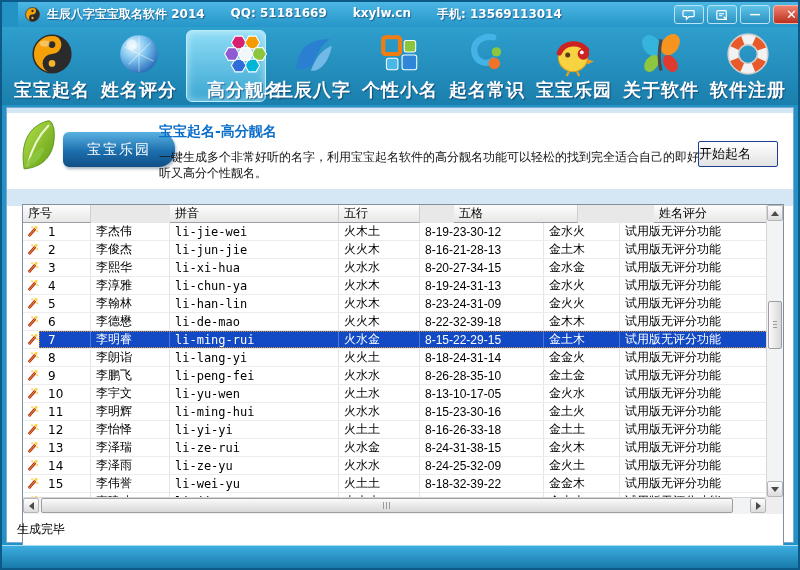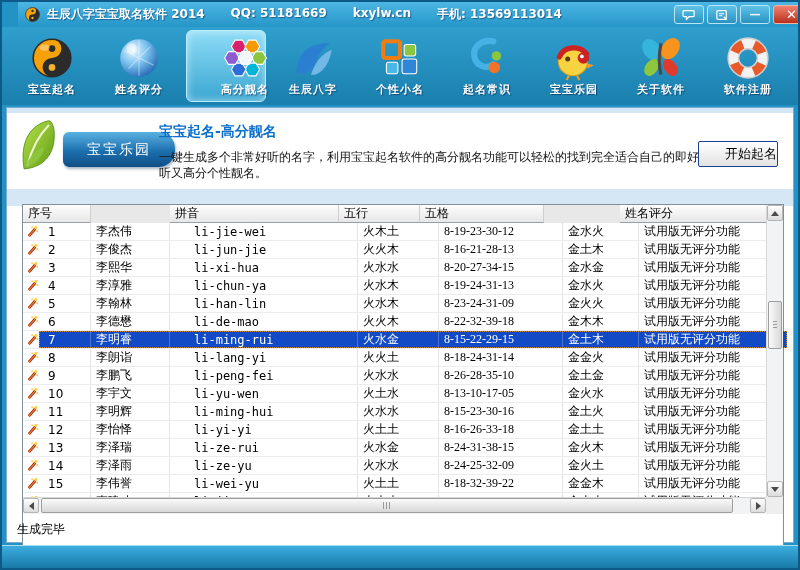--- a/index.html
+++ b/index.html
@@ -29,69 +29,69 @@
   .toolbar { position:absolute; left:0; top:25px; width:796px; height:78px;
              background:linear-gradient(#2f9fce,#1a7fad);
              display:flex; justify-content:space-between; align-items:center; padding:2px 10px; }
   .tool-btn { width:80px; height:72px; display:flex; flex-direction:column;
               align-items:center; justify-content:center; gap:1px;
               border:1px solid transparent; border-radius:6px; cursor:default; }
   .tool-btn.active { background:linear-gradient(#8edcf6,#3aa6d2);
                      border:1px solid #b9edfc; box-shadow:inset 0 0 8px rgba(255,255,255,.55);padding-left:38px; }
   .tool-icon { width:46px; height:46px; display:block; }
   .tool-icon svg { width:46px; height:46px; display:block; }
-  .tool-label { color:#fff; font-size:11px; font-weight:bold; letter-spacing:1px;
+  .tool-label { color:#fff; font-size:18px; font-weight:bold; letter-spacing:1px;
                 text-shadow:1px 1px 1px rgba(0,20,60,.5); white-space:nowrap; }
 
   
   .panel { position:absolute; left:4px; top:105px; width:788px; height:436px;
            background:#fff; border:1px solid #7ea9d2; }
   .strip-top { height:5px; background:#d5e6f5; }
   .header-box { position:relative; height:76px; background:#fff; }
   .logo { position:absolute; left:8px; top:2px; width:160px; height:70px; }
   .logo-ribbon { position:absolute; left:48px; top:17px; width:112px; height:35px;
                  border-radius:6px 16px 16px 6px;
                  background:linear-gradient(#5ab2e2 0%,#1c6fae 55%,#114e85 100%);
                  color:#fff; font-size:14px; letter-spacing:2px; text-align:center;
                  line-height:35px; box-shadow:1px 2px 3px rgba(0,40,80,.35); }
   .logo-leaf { position:absolute; left:0; top:0; width:58px; height:68px; z-index:2; }
   .page-title { position:absolute; left:152px; top:10px; color:#0a6ecb;
                 font-size:14px; font-weight:bold; }
   .page-desc { position:absolute; left:152px; top:36px; width:548px; color:#111;
                font-size:12px; line-height:16px; }
   .start-btn { position:absolute; right:15px; top:28px; width:80px; height:26px;
                background:linear-gradient(#ffffff,#e2e2e2); border:1px solid #1c3f94;
-               border-radius:2px; font-size:13px; color:#000; text-align:right;
+               border-radius:2px; font-size:13px; color:#000; text-align:left;
                line-height:24px; cursor:default; }
   .strip-mid { height:17px; background:#d5e6f5; }
 
   
   .table { position:absolute; left:15px; top:96px; width:762px; height:378px;
            border:1px solid #828f9c; background:#fff;
            display:grid; grid-template-columns:743px 17px; grid-template-rows:18px 274px 17px; }
   .thead { grid-column:1; grid-row:1; display:flex; background:#e8e8e8; }
   .hcell { height:18px; background:linear-gradient(#fdfdfd,#e7e7e7);
            border-right:1px solid #cfcfcf; border-bottom:1px solid #9aa0a6;
            font-size:12px; color:#000; padding-left:5px; display:flex; align-items:center;
            white-space:nowrap; overflow:hidden; }
   .tbody { grid-column:1; grid-row:2; display:flex; flex-direction:column; }
   .trow { flex:1; display:flex; border-bottom:1px solid #ececec; background:#fff; }
   .cell { display:flex; align-items:center; padding-left:5px; border-right:1px solid #e4e4e4;
           white-space:nowrap; overflow:hidden; height:100%; font-size:12px; color:#000; }
   .icon-cell { width:16px; padding-left:3px; border-right:none; flex:0 0 16px; }
   .row-main { display:flex; flex:1; height:100%; }
   .c-num { width:52px; padding-left:9px; }
   .c-name { width:79px; }
-  .c-pinyin { width:169px; font-family:"DejaVu Sans Mono","Liberation Mono",monospace;margin-left:19px; }
+  .c-pinyin { width:169px; font-family:"DejaVu Sans Mono","Liberation Mono",monospace; }
   .c-wuxing { width:81px; }
-  .c-wuge { width:124px; font-family:Liberation Serif, serif; }
+  .c-wuge { width:124px; font-family:Liberation Sans, sans-serif; }
   .c-sancai { width:76px; }
   .c-score { width:148px; border-right:none; }
   .w-num-h { width:68px; } .w-name { width:79px;margin-top:32px; } .w-pinyin { width:169px;text-align:center; }
-  .w-wuxing { width:81px; } .w-wuge { width:124px; } .w-sancai { width:76px;margin-top:24px; }
+  .w-wuxing { width:81px; } .w-wuge { width:124px;margin-left:34px; } .w-sancai { width:76px;margin-top:24px; }
   .w-score { width:148px; border-right:none; flex:1; }
   .trow.selected .row-main { background:#1249c4; outline:1px dotted #d08a2e; outline-offset:-1px; }
   .trow.selected .cell { color:#fff; border-right-color:rgba(255,255,255,.25); }
 
   
   .vscroll { grid-column:2; grid-row:1 / span 2; width:17px; background:#f2f3f5;
              border-left:1px solid #d6d6d6; display:flex; flex-direction:column; }
   .hscroll { grid-column:1; grid-row:3; height:17px; background:#f2f3f5;
              border-top:1px solid #d6d6d6; display:flex; }
   .corner { grid-column:2; grid-row:3; background:#eeeeee; }

